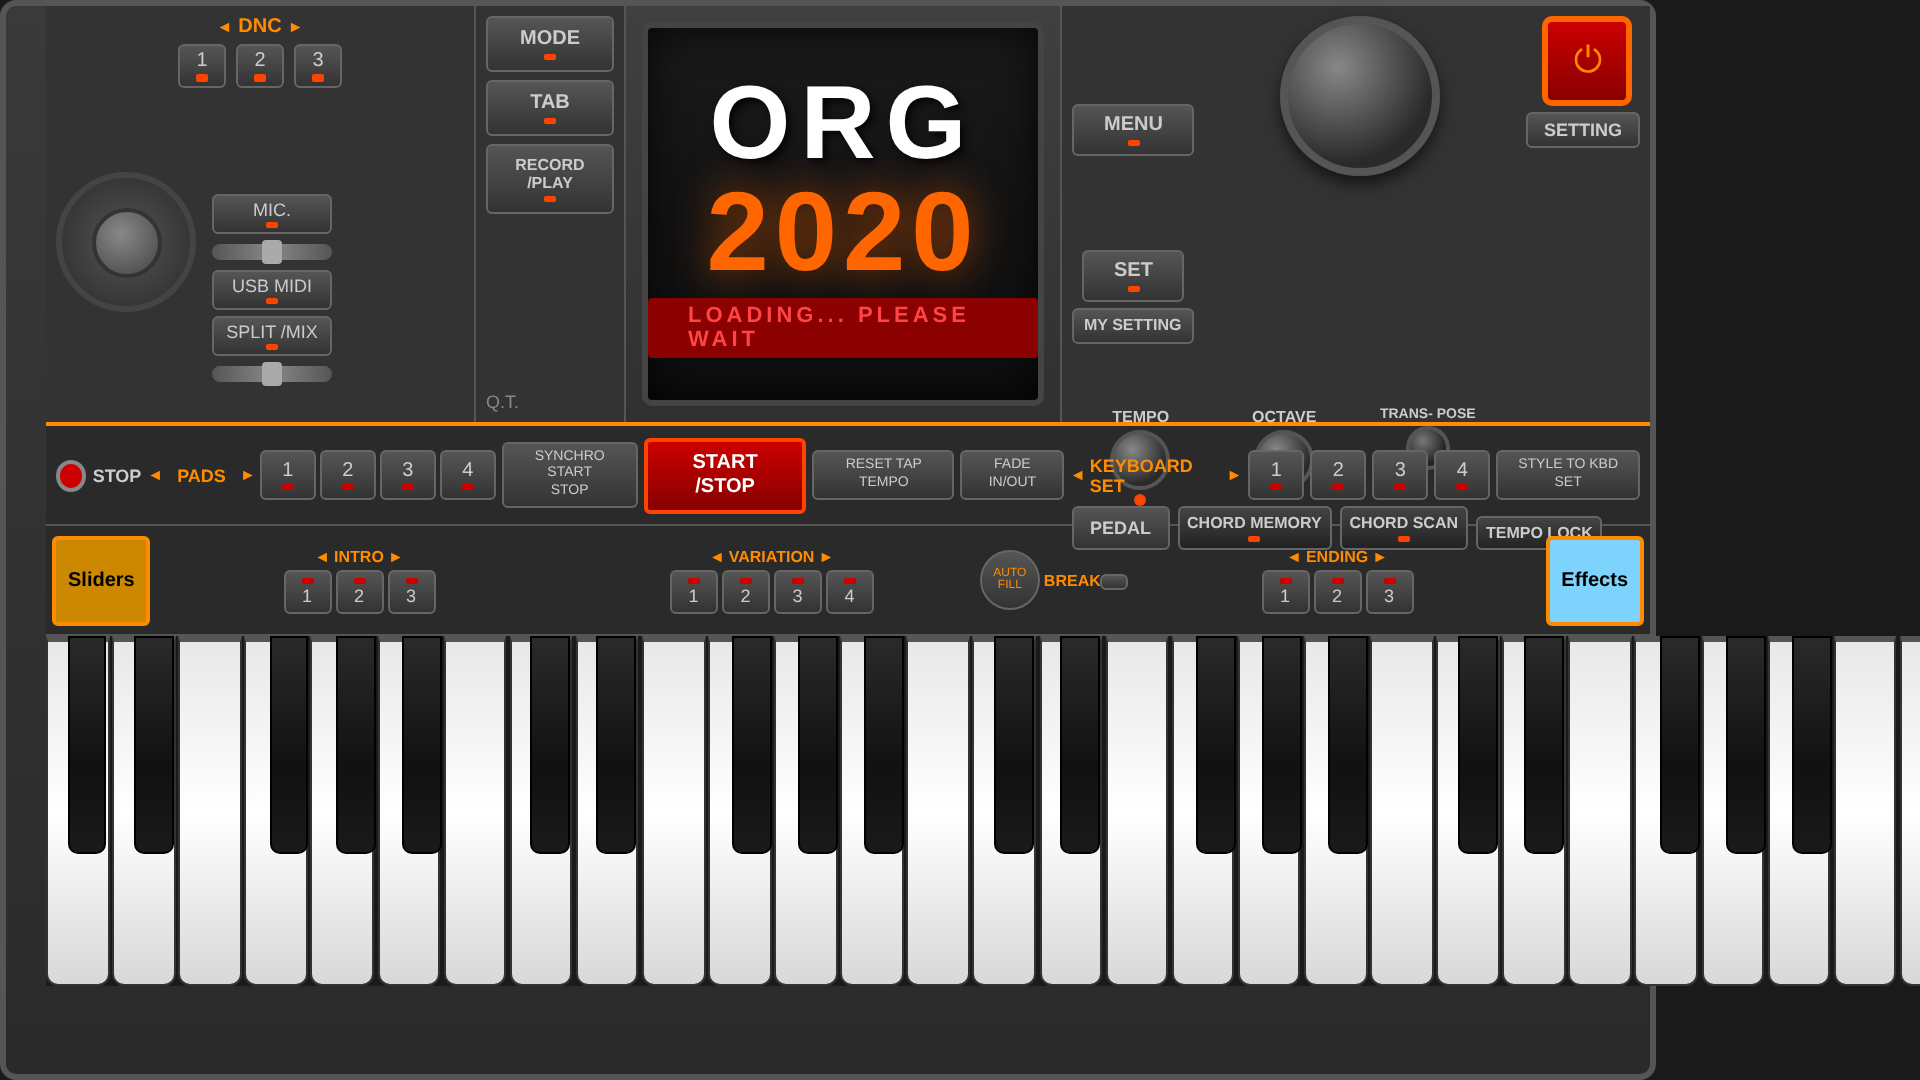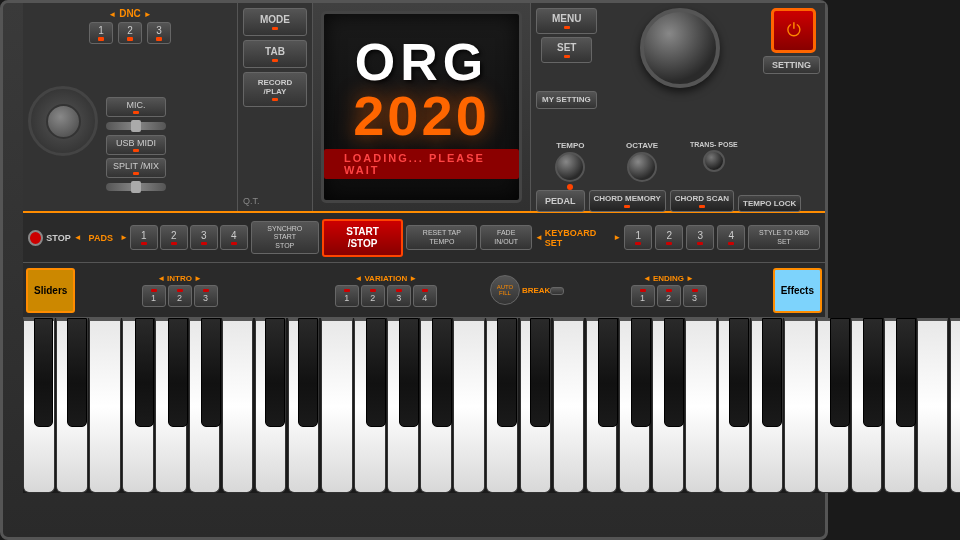--- a/index.html
+++ b/index.html
@@ -260,20 +260,21 @@
       background: linear-gradient(180deg, #555 0%, #333 100%);
       border: 1px solid #666;
       border-radius: 3px;
       color: #ccc;
       font-size: 10px;
       font-weight: bold;
       padding: 4px 15px;
       cursor: pointer;
       text-align: center;
       position: relative;
+      margin-top: 44px;
     }
 
     .btn-menu::after {
       content: '';
       display: block;
       width: 6px;
       height: 3px;
       background: #ff4400;
       margin: 2px auto 0;
       border-radius: 1px;

